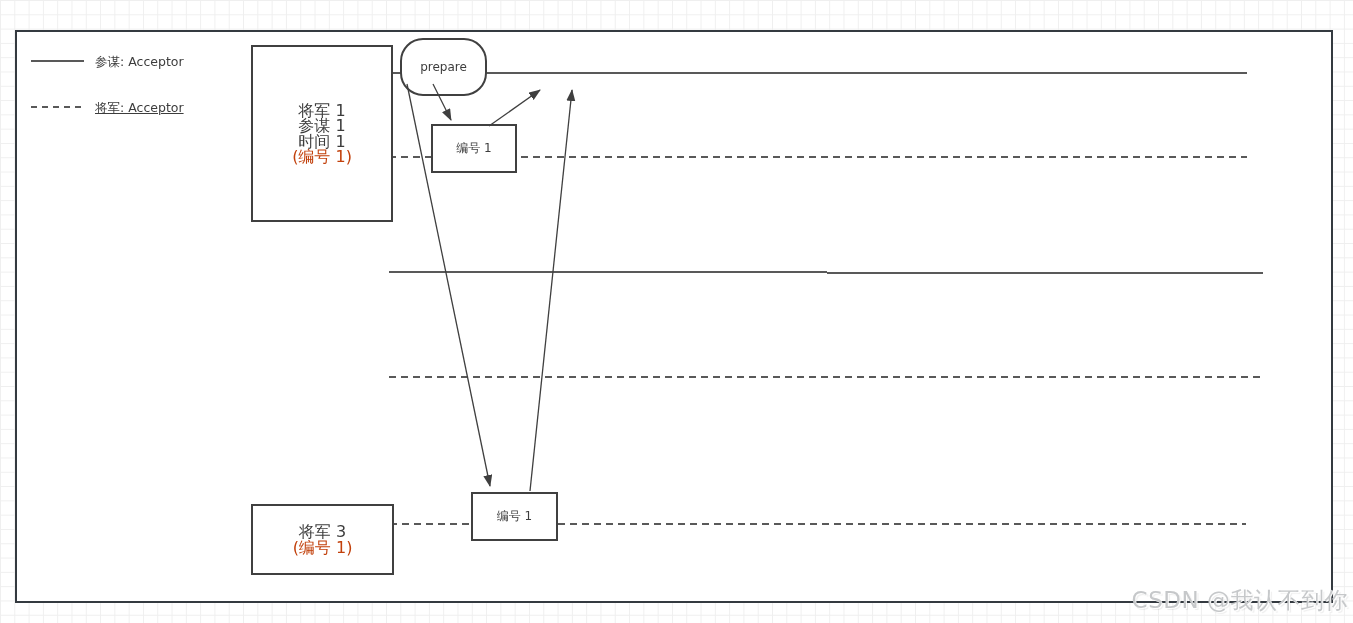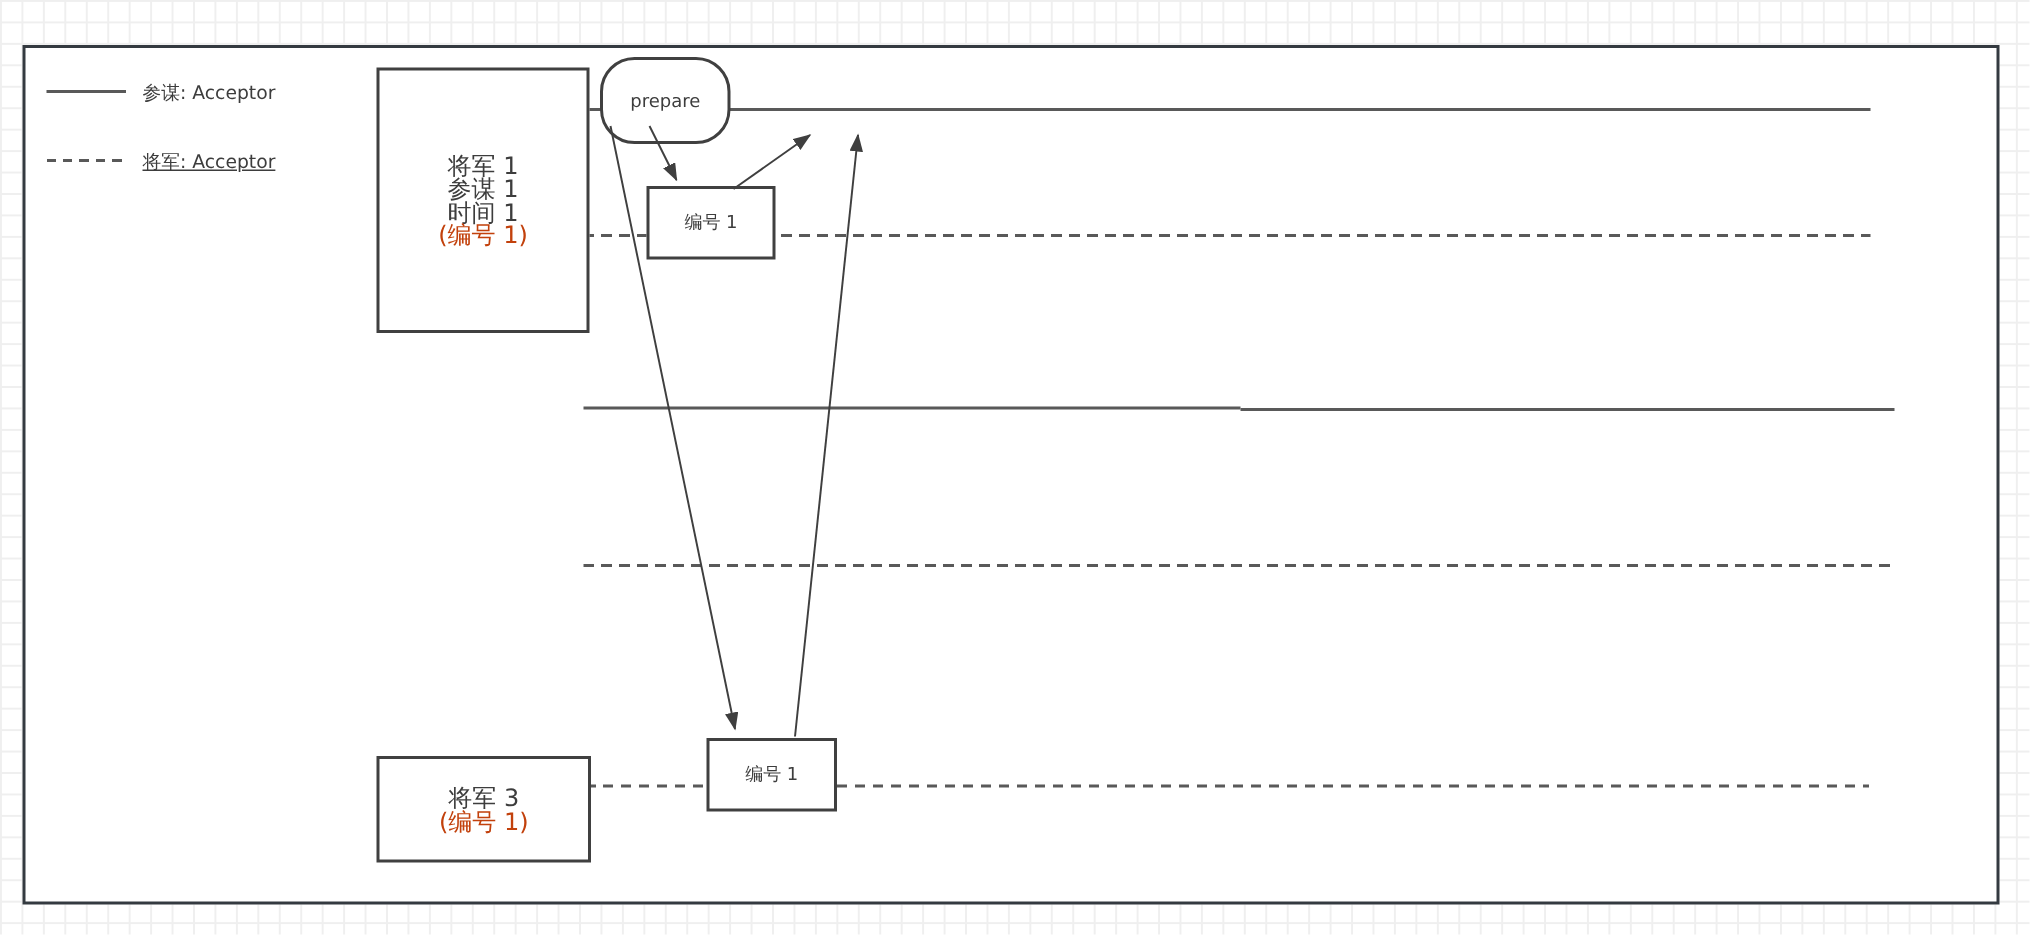--- a/index.html
+++ b/index.html
@@ -92,14 +92,15 @@
       <marker id="ah" markerUnits="userSpaceOnUse" markerWidth="13" markerHeight="10" refX="11" refY="4.5" orient="auto">
         <path d="M0,0 L12,4.5 L0,9 Z" fill="#3f3f3f"></path>
       </marker>
     </defs>
     <line x1="407" y1="84" x2="490" y2="486" stroke="#3f3f3f" stroke-width="1.3" marker-end="url(#ah)"></line>
     <line x1="433" y1="84" x2="451" y2="120" stroke="#3f3f3f" stroke-width="1.3" marker-end="url(#ah)"></line>
     <line x1="489" y1="126" x2="540" y2="90" stroke="#3f3f3f" stroke-width="1.3" marker-end="url(#ah)"></line>
     <line x1="530" y1="491" x2="572" y2="90" stroke="#3f3f3f" stroke-width="1.3" marker-end="url(#ah)"></line>
   </svg>
 
+  <div class="watermark">CSDN @我认不到你</div>
 
 </div>
 
 </body></html>

